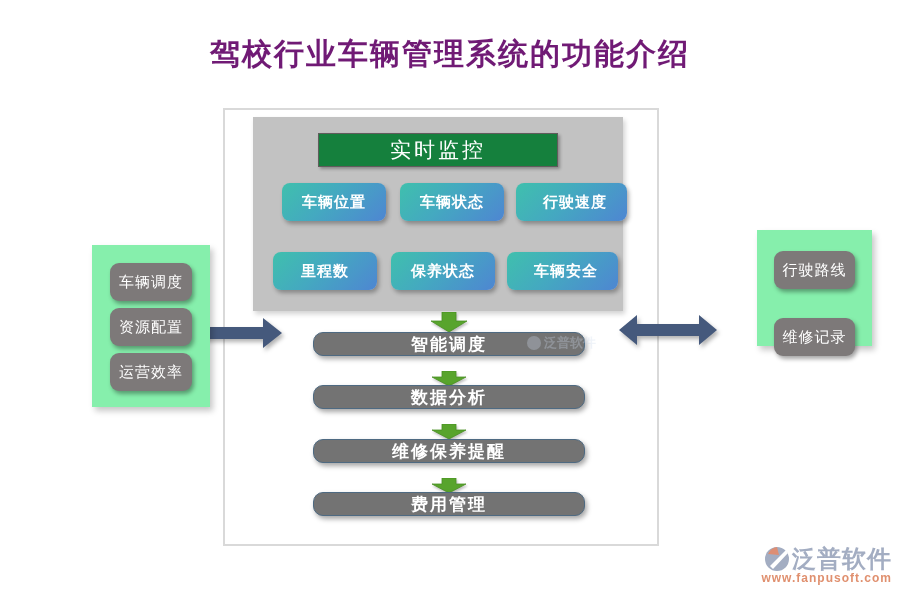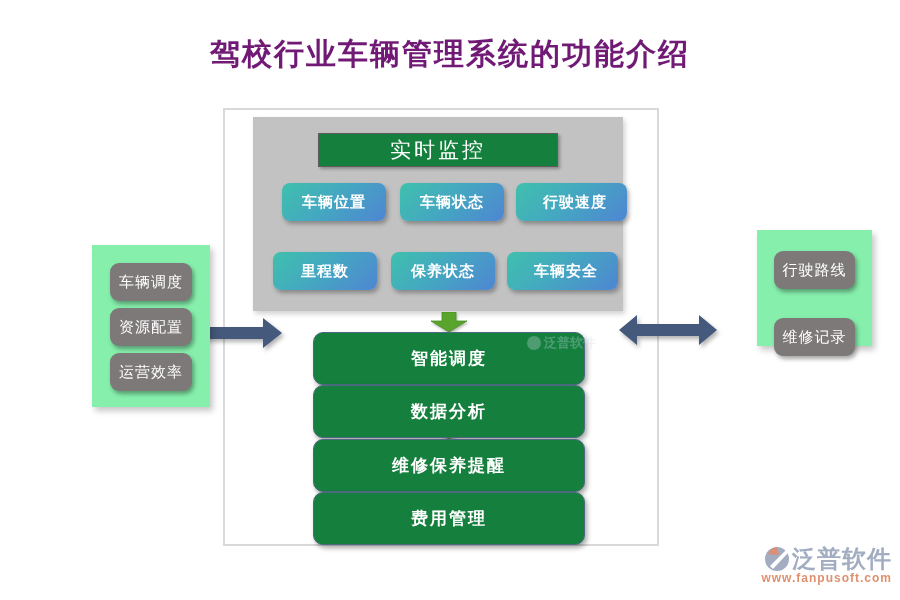--- a/index.html
+++ b/index.html
@@ -30,22 +30,22 @@
   .mon-btn{
     position:absolute;width:104px;height:38px;border-radius:8px;
     background:linear-gradient(135deg,#3fc0ad 0%,#44a9c0 45%,#4e86d2 100%);
     color:#ffffff;font-weight:bold;font-size:15px;letter-spacing:1px;
     display:flex;align-items:center;justify-content:center;
     box-shadow:2px 3px 4px rgba(0,0,0,0.30);
   }
   .r1{top:183px;margin-left:9px;} .r2{top:252px;}
   .c1{left:273px;} .c2{left:391px;} .c3{left:507px;padding-left:7px;}
   .flow-bar{
-    position:absolute;left:313px;width:272px;height:53px;border-radius:10px;
-    background:#15803d;border:1px solid #4e6a82;box-sizing:border-box;
+    position:absolute;left:313px;width:272px;height:24px;border-radius:10px;
+    background:#737373;border:1px solid #4e6a82;box-sizing:border-box;
     color:#ffffff;font-weight:bold;font-size:17px;letter-spacing:2px;
     display:flex;align-items:center;justify-content:center;
     box-shadow:2px 3px 5px rgba(0,0,0,0.35);
   }
   .garrow{position:absolute;filter:drop-shadow(1px 2px 1px rgba(0,0,0,0.25));}
   .dblarrow{position:absolute;filter:drop-shadow(2px 3px 2px rgba(0,0,0,0.30));}
   .side-panel{
     position:absolute;background:#86efac;box-shadow:3px 4px 6px rgba(0,0,0,0.22);margin-left:42px;
   }
   .side-panel.left{left:50px;top:245px;width:118px;height:162px;}

